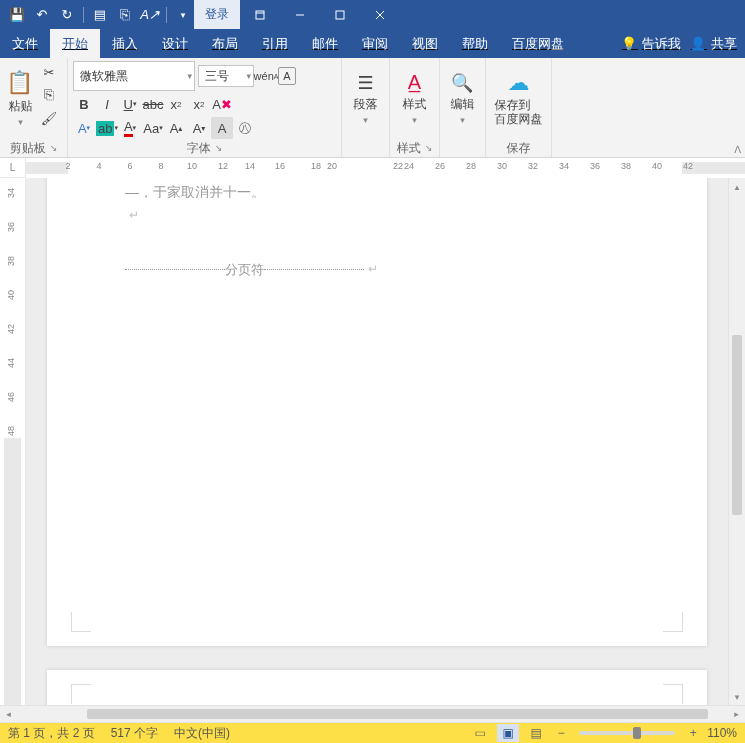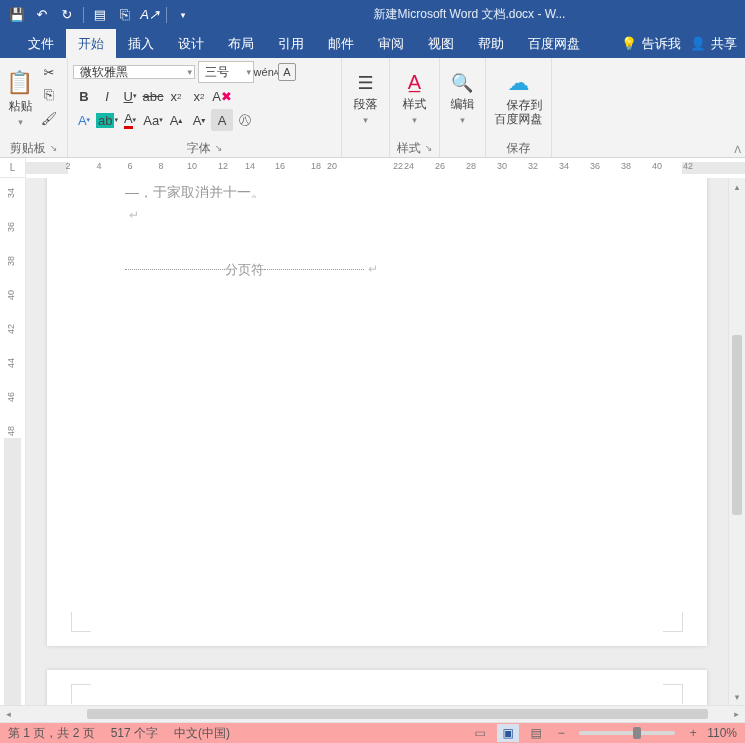--- a/index.html
+++ b/index.html
@@ -10,38 +10,38 @@
 .qat { display: flex; align-items: center; padding-left: 6px; gap: 3px; }
 .qat .ic { width: 22px; height: 22px; display: flex; align-items: center; justify-content: center; cursor: pointer; font-size: 13px;}
 .qat .sep { width: 1px; height: 16px; background: rgba(255,255,255,.35); margin: 0 2px;}
 .title-center { flex: 1; text-align: center; font-size: 12px; white-space: nowrap; overflow: hidden; text-overflow: ellipsis; padding: 0 6px; color:#e6ecf6;}
 .winbtns { display: flex; }
 .winbtns .wb { width: 40px; height: 29px; display: flex; align-items: center; justify-content: center; cursor: pointer; font-size: 11px;}
 .winbtns .login { width: 46px; background: #e6ecf6; color:#2b579a; font-size:12px;}
 .winbtns svg { width:10px; height:10px; stroke:#fff; fill:none;}
 
 
-.tabs { height: 29px; background: #2b579a; display: flex; align-items: stretch; padding-left: 16px;}
+.tabs { height: 29px; background: #2b579a; display: flex; align-items: stretch; padding-left: 0; text-decoration: underline;}
 .tab { padding: 0 12px; display: flex; align-items: center; color: #fff; cursor: pointer; font-size: 13px;}
 .tab.active { background: #f3f3f3; color: #2b579a; }
 .tabs-right { margin-left: auto; display: flex; align-items: center; color:#fff; padding-right:8px; gap:10px; font-size:13px;}
 .tabs-right .tr { display:flex; align-items:center; gap:4px; cursor:pointer;}
 
 
 .ribbon { height: 100px; background: #f3f3f3; border-bottom: 1px solid #d5d5d5; display: flex; position:relative;}
 .group { border-right: 1px solid #e0e0e0; display: flex; flex-direction: column; padding: 3px 5px 1px; }
 .group-body { flex: 1; display: flex; align-items: flex-start; }
 .group-label { text-align: center; font-size: 12px; color: #666; height: 16px; display:flex; justify-content:center; align-items:center; gap:4px;}
 .group-label .dlg { font-size:9px; color:#888; cursor:pointer;}
 .bigbtn { display: flex; flex-direction: column; align-items: center; justify-content: center; width: 40px; height: 74px; cursor: pointer; border-radius:2px; font-size:12px; color:#444; gap:2px;}
 .bigbtn .bi { font-size: 22px; }
 .col { display: flex; flex-direction: column; gap: 1px; padding: 0 2px;}
 .lilbtn { width: 22px; height: 22px; display: flex; align-items: center; justify-content: center; cursor: pointer; border-radius:2px; color:#444; font-size:13px;}
 .row { display: flex; align-items: center; gap: 1px;}
-.fontname { width: 122px; height: 14px; border: 1px solid #c5c5c5; background:#fff; display:flex; align-items:center; padding:0 2px 0 6px; font-size:12px; color:#333;}
+.fontname { width: 122px; height: 30px; border: 1px solid #c5c5c5; background:#fff; display:flex; align-items:center; padding:0 2px 0 6px; font-size:12px; color:#333;}
 .fontsize { width: 56px; height: 22px; border: 1px solid #c5c5c5; background:#fff; display:flex; align-items:center; padding:0 2px 0 6px; font-size:12px; color:#333; margin-left:2px;}
 .dd { margin-left:auto; font-size:9px; color:#888;}
 .collapse-rib { position:absolute; right:4px; bottom:2px; font-size:10px; color:#888; cursor:pointer;}
 
 
 .rulerbar { height: 20px; background:#fff; border-bottom:1px solid #e8e8e8; display:flex; align-items:center;}
 .rulerbar .corner { width:26px; height:20px; border-right:1px solid #e8e8e8; display:flex; align-items:center; justify-content:center; font-size:10px; color:#888;}
 .rulerbar .ruler { flex:1; position:relative; height:20px; background:#fff;}
 .ruler .shade { position:absolute; top:4px; bottom:4px; background:#e8e8e8;}
 .ruler .ticks { position:absolute; left:0; right:0; top:0; bottom:0;}
@@ -70,21 +70,21 @@
 .vscroll .track { flex:1; position:relative;}
 .vscroll .thumb { position:absolute; left:3px; right:3px; top:140px; height:180px; background:#cfcfcf; border-radius:2px; cursor:pointer;}
 
 
 .hscroll { height:17px; background:#f0f0f0; border-top:1px solid #e3e3e3; display:flex;}
 .hscroll .harr { width:17px; display:flex; align-items:center; justify-content:center; font-size:9px; color:#888; cursor:pointer;}
 .hscroll .htrack { flex:1; position:relative;}
 .hscroll .hthumb { position:absolute; top:3px; bottom:3px; left:70px; right:20px; background:#cfcfcf; border-radius:2px; cursor:pointer;}
 
 
-.status { height: 21px; background:#fca5a5; border-top:1px solid #e3e3e3; display:flex; align-items:center; padding:0 8px; font-size:12px; color:#555; gap:16px;}
+.status { height: 21px; background:#fde047; border-top:1px solid #e3e3e3; display:flex; align-items:center; padding:0 8px; font-size:12px; color:#555; gap:16px;}
 .status .right { margin-left:auto; display:flex; align-items:center; gap:6px;}
 .viewbtn { width:22px; height:18px; display:flex; align-items:center; justify-content:center; cursor:pointer; color:#666;}
 .viewbtn.active { background:#d8e1ef; color:#2b579a;}
 .zoomslider { width:96px; height:4px; background:#d8d8d8; position:relative; border-radius:2px; margin:0 4px;}
 .zoomslider .zt { position:absolute; top:-4px; width:8px; height:12px; background:#888; left:56%; border-radius:2px; cursor:pointer;}
 .zm { width:16px; height:16px; display:flex; align-items:center; justify-content:center; cursor:pointer; color:#666; border:1px solid transparent;}
 </style>
 </head>
 <body>
 
@@ -93,21 +93,45 @@
     <div class="ic">💾</div>
     <div class="ic">↶</div>
     <div class="ic">↻</div>
     <div class="sep"></div>
     <div class="ic">▤</div>
     <div class="ic">⎘</div>
     <div class="ic" style="font-style:italic;">A↗</div>
     <div class="sep"></div>
     <div class="ic" style="font-size:9px;">▾</div>
   </div>
-  <div class="title-center">新建Microsoft Word 文档.docx - W...</div>
+  <div class="winbtns">
+    <div class="wb login">登录</div>
+    <div class="wb">
+        <svg viewBox="0 0 10 10">
+          <rect x="1" y="1" width="8" height="8" stroke-width="1"></rect>
+          <line x1="1" y1="3" x2="9" y2="3"></line>
+        </svg>
+      </div>
+    <div class="wb">
+        <svg viewBox="0 0 10 10">
+          <line x1="1" y1="5" x2="9" y2="5" stroke-width="1"></line>
+        </svg>
+      </div>
+    <div class="wb">
+        <svg viewBox="0 0 10 10">
+          <rect x="1" y="1" width="8" height="8" stroke-width="1"></rect>
+        </svg>
+      </div>
+    <div class="wb close">
+        <svg viewBox="0 0 10 10">
+          <line x1="1" y1="1" x2="9" y2="9"></line>
+          <line x1="9" y1="1" x2="1" y2="9"></line>
+        </svg>
+      </div>
+  </div>
 </div>
 
 <div class="tabs">
   <div class="tab">文件</div>
   <div class="tab active">开始</div>
   <div class="tab">插入</div>
   <div class="tab">设计</div>
   <div class="tab">布局</div>
   <div class="tab">引用</div>
   <div class="tab">邮件</div>
@@ -235,21 +259,21 @@
         <span style="font-size:9px; color:#888;">▾</span>
       </div>
     </div>
     <div class="group-label"></div>
   </div>
 
   <div class="group" style="width:66px;">
     <div class="group-body">
       <div class="bigbtn" style="width:60px;">
         <span class="bi" style="color:#2aa7e0;">☁</span>
-        <span style="white-space:pre; text-align:right; line-height:1.2;">保存到
+        <span style="white-space:pre; text-align:left; line-height:1.2;">保存到
 百度网盘</span>
       </div>
     </div>
     <div class="group-label">
         <span>保存</span>
       </div>
   </div>
   <div class="collapse-rib">ᐱ</div>
 </div>
 

